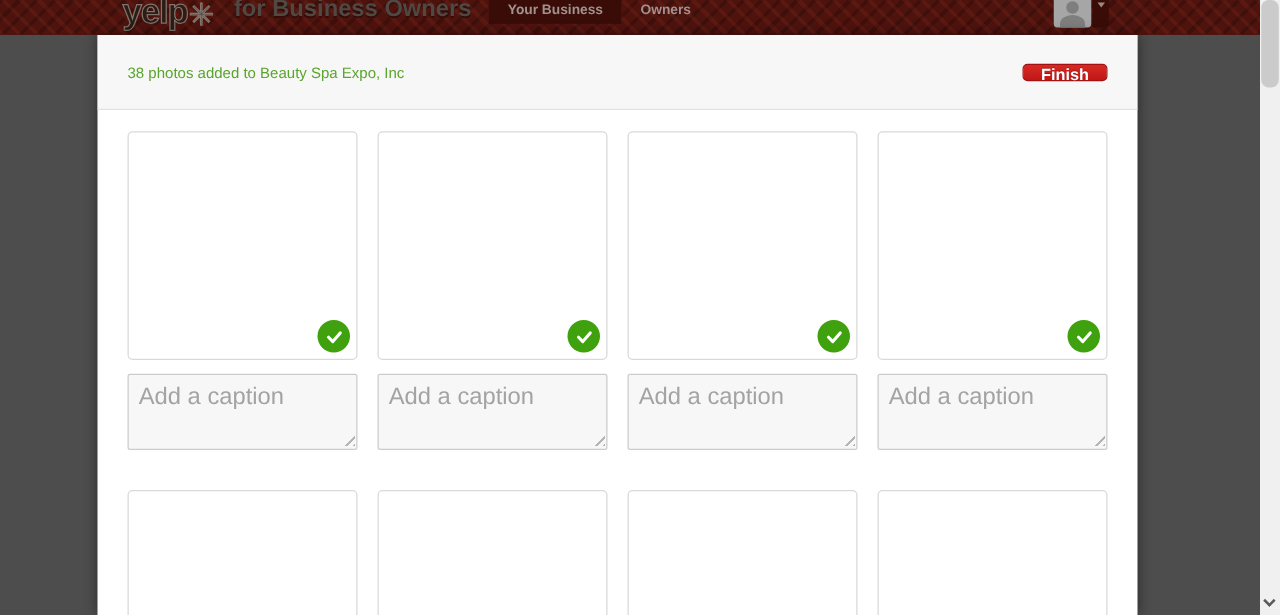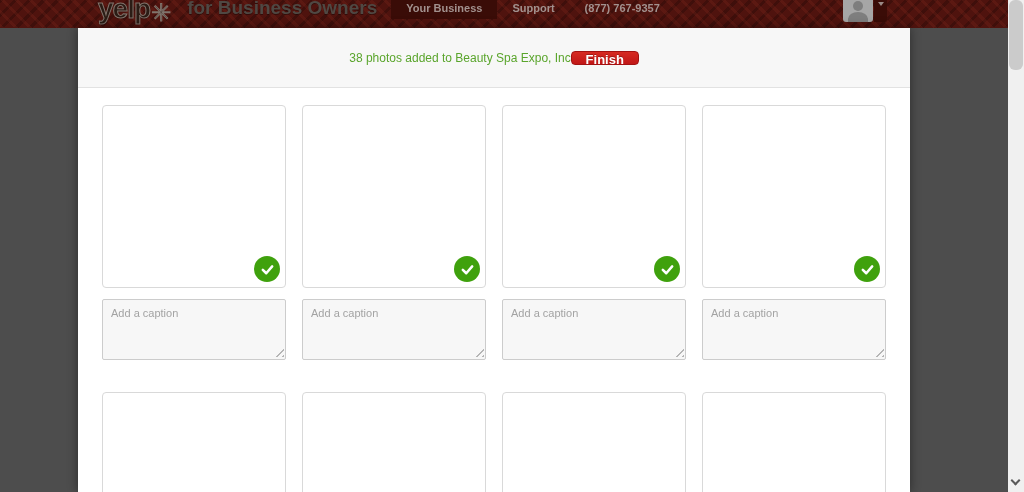--- a/index.html
+++ b/index.html
@@ -79,21 +79,21 @@
   .modal {
     position: absolute; left: 78px; top: 28px;
     width: 832px; height: 464px;
     background: #fff;
     box-shadow: 0 0 10px rgba(0,0,0,0.45);
     overflow: hidden; z-index: 2;
   }
   .modal-header {
     height: 60px; background: #f7f7f7;
     border-bottom: 1px solid #e2e2e2;
-    display: flex; align-items: center; justify-content: center;
+    display: flex; align-items: center; justify-content: space-between;
     padding: 0 24px;
   }
   .status-msg { font-size: 12px; color: #5aa52c; }
   .finish-btn {
     width: 68px; height: 14px;
     background: linear-gradient(#d62a22, #c11717);
     border: 1px solid #a31212; border-radius: 4px;
     color: #fff; font-size: 13px; font-weight: bold;
     font-family: "Liberation Sans", sans-serif;
     cursor: pointer; text-shadow: 0 -1px 0 rgba(0,0,0,0.25);
@@ -112,21 +112,21 @@
     background: #3fa10d;
     display: flex; align-items: center; justify-content: center;
   }
   .check-badge svg { width: 15px; height: 15px; }
   .caption-row { display: flex; justify-content: space-between; margin-top: 11px; }
   .caption-wrap { position: relative; width: 184px; height: 61px; }
   .caption-input {
     width: 184px; height: 61px; resize: none;
     background: #f7f7f7; border: 1px solid #ccc; border-radius: 2px;
     font-family: "Liberation Sans", sans-serif;
-    font-size: 11px; color: #444; padding: 7px 8px;
+    font-size: 19px; color: #444; padding: 7px 8px;
     outline: none;
   }
   .caption-input::placeholder { color: #a3a3a3; opacity: 1; }
   .grip {
     position: absolute; right: 2px; bottom: 3px;
     width: 9px; height: 9px;
     background: repeating-linear-gradient(315deg, #b5b5b5 0 1.5px, transparent 1.5px 4.5px);
     clip-path: polygon(100% 0, 100% 100%, 0 100%);
     pointer-events: none;
   }
@@ -154,22 +154,21 @@
 
 <header class="topbar">
   <div class="topbar-inner">
     <div class="logo-wrap">
       <span class="logo-text">yelp</span>
       <span class="burst">✳</span>
     </div>
     <div class="tagline">for Business Owners</div>
     <nav class="nav">
       <a class="nav-item active">Your Business</a>
-      <a class="nav-item">Support</a>
-      <a class="nav-item">(877) 767-9357</a>
+      <a class="nav-item">Owners</a>
     </nav>
     <div class="user-menu">
       <div class="avatar">
         <span class="head"></span>
         <span class="body"></span>
       </div>
       <div class="caret-btn">
         <span class="caret"></span>
       </div>
     </div>

